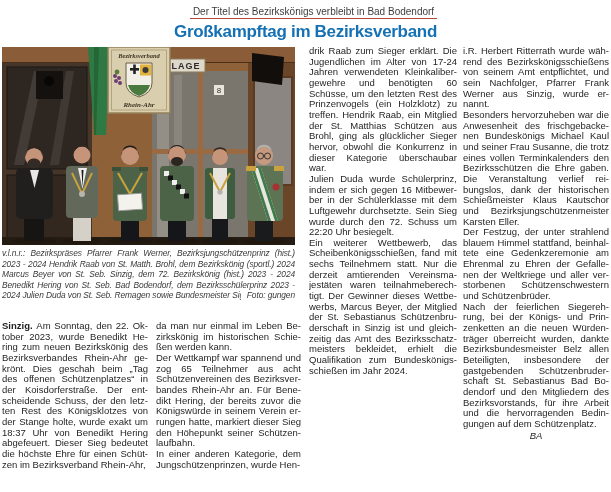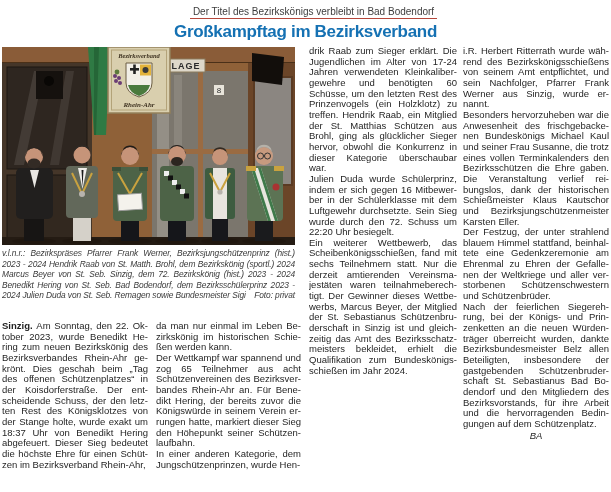--- a/index.html
+++ b/index.html
@@ -179,21 +179,21 @@
         <path d="M253,109 a9,9 0 1 1 18,0 l-2,-7.5 a7.5,6 0 0 0 -14,0 z" fill="#b5b1a9"></path>
         <circle cx="258.5" cy="109" r="3" fill="none" stroke="#333"></circle>
         <circle cx="265.5" cy="109" r="3" fill="none" stroke="#333"></circle>
         <line x1="261.5" y1="109" x2="262.5" y2="109" stroke="#333"></line>
       </g>
     </svg>
   </div>
 
   <figcaption class="caption">
     <span>v.l.n.r.: Bezirkspräses Pfarrer Frank Werner, Bezirksjungschützenprinz (hist.) 2023 - 2024 Hendrik Raab von St. Matth. Brohl, dem Bezirkskönig (sportl.) 2024 Marcus Beyer von St. Seb. Sinzig, dem 72. Bezirkskönig (hist.) 2023 - 2024 Benedikt Hering von St. Seb. Bad Bodendorf, dem Bezirksschüler­prinz 2023 - 2024 Julien Duda von St. Seb. Remagen sowie Bundesmeister Sigi Belz.</span>
-    <span class="credit">Foto: privat</span>
+    <span class="credit">Foto: gungen</span>
   </figcaption>
 
   <div id="col1" class="col">
       <p><b>Sinzig. </b>Am Sonntag, den 22. Ok­tober 2023, wurde Benedikt He­ring zum neuen Bezirkskönig des Bezirks­verbandes Rhein-Ahr ge­krönt. Dies geschah beim „Tag des offenen Schützen­platzes“ in der Koisdorfer­straße. Der ent­scheidende Schuss, der den letz­ten Rest des Königs­klotzes von der Stange holte, wurde exakt um 18:37 Uhr von Benedikt Hering ab­gefeuert. Dieser Sieg bedeutet die höchste Ehre für einen Schüt­zen im Bezirksverband Rhein-Ahr,</p>
     </div>
   <div id="col2" class="col">
       <p>da man nur einmal im Leben Be­zirkskönig im historischen Schie­ßen werden kann.</p>
       <p>Der Wettkampf war spannend und zog 65 Teilnehmer aus acht Schützen­vereinen des Bezirksver­bandes Rhein-Ahr an. Für Bene­dikt Hering, der bereits zuvor die Königs­würde in seinem Verein er­rungen hatte, markiert dieser Sieg den Höhe­punkt seiner Schützen­laufbahn.</p>
       <p>In einer anderen Kategorie, dem Jung­schützen­prinzen, wurde Hen-</p>
     </div>

